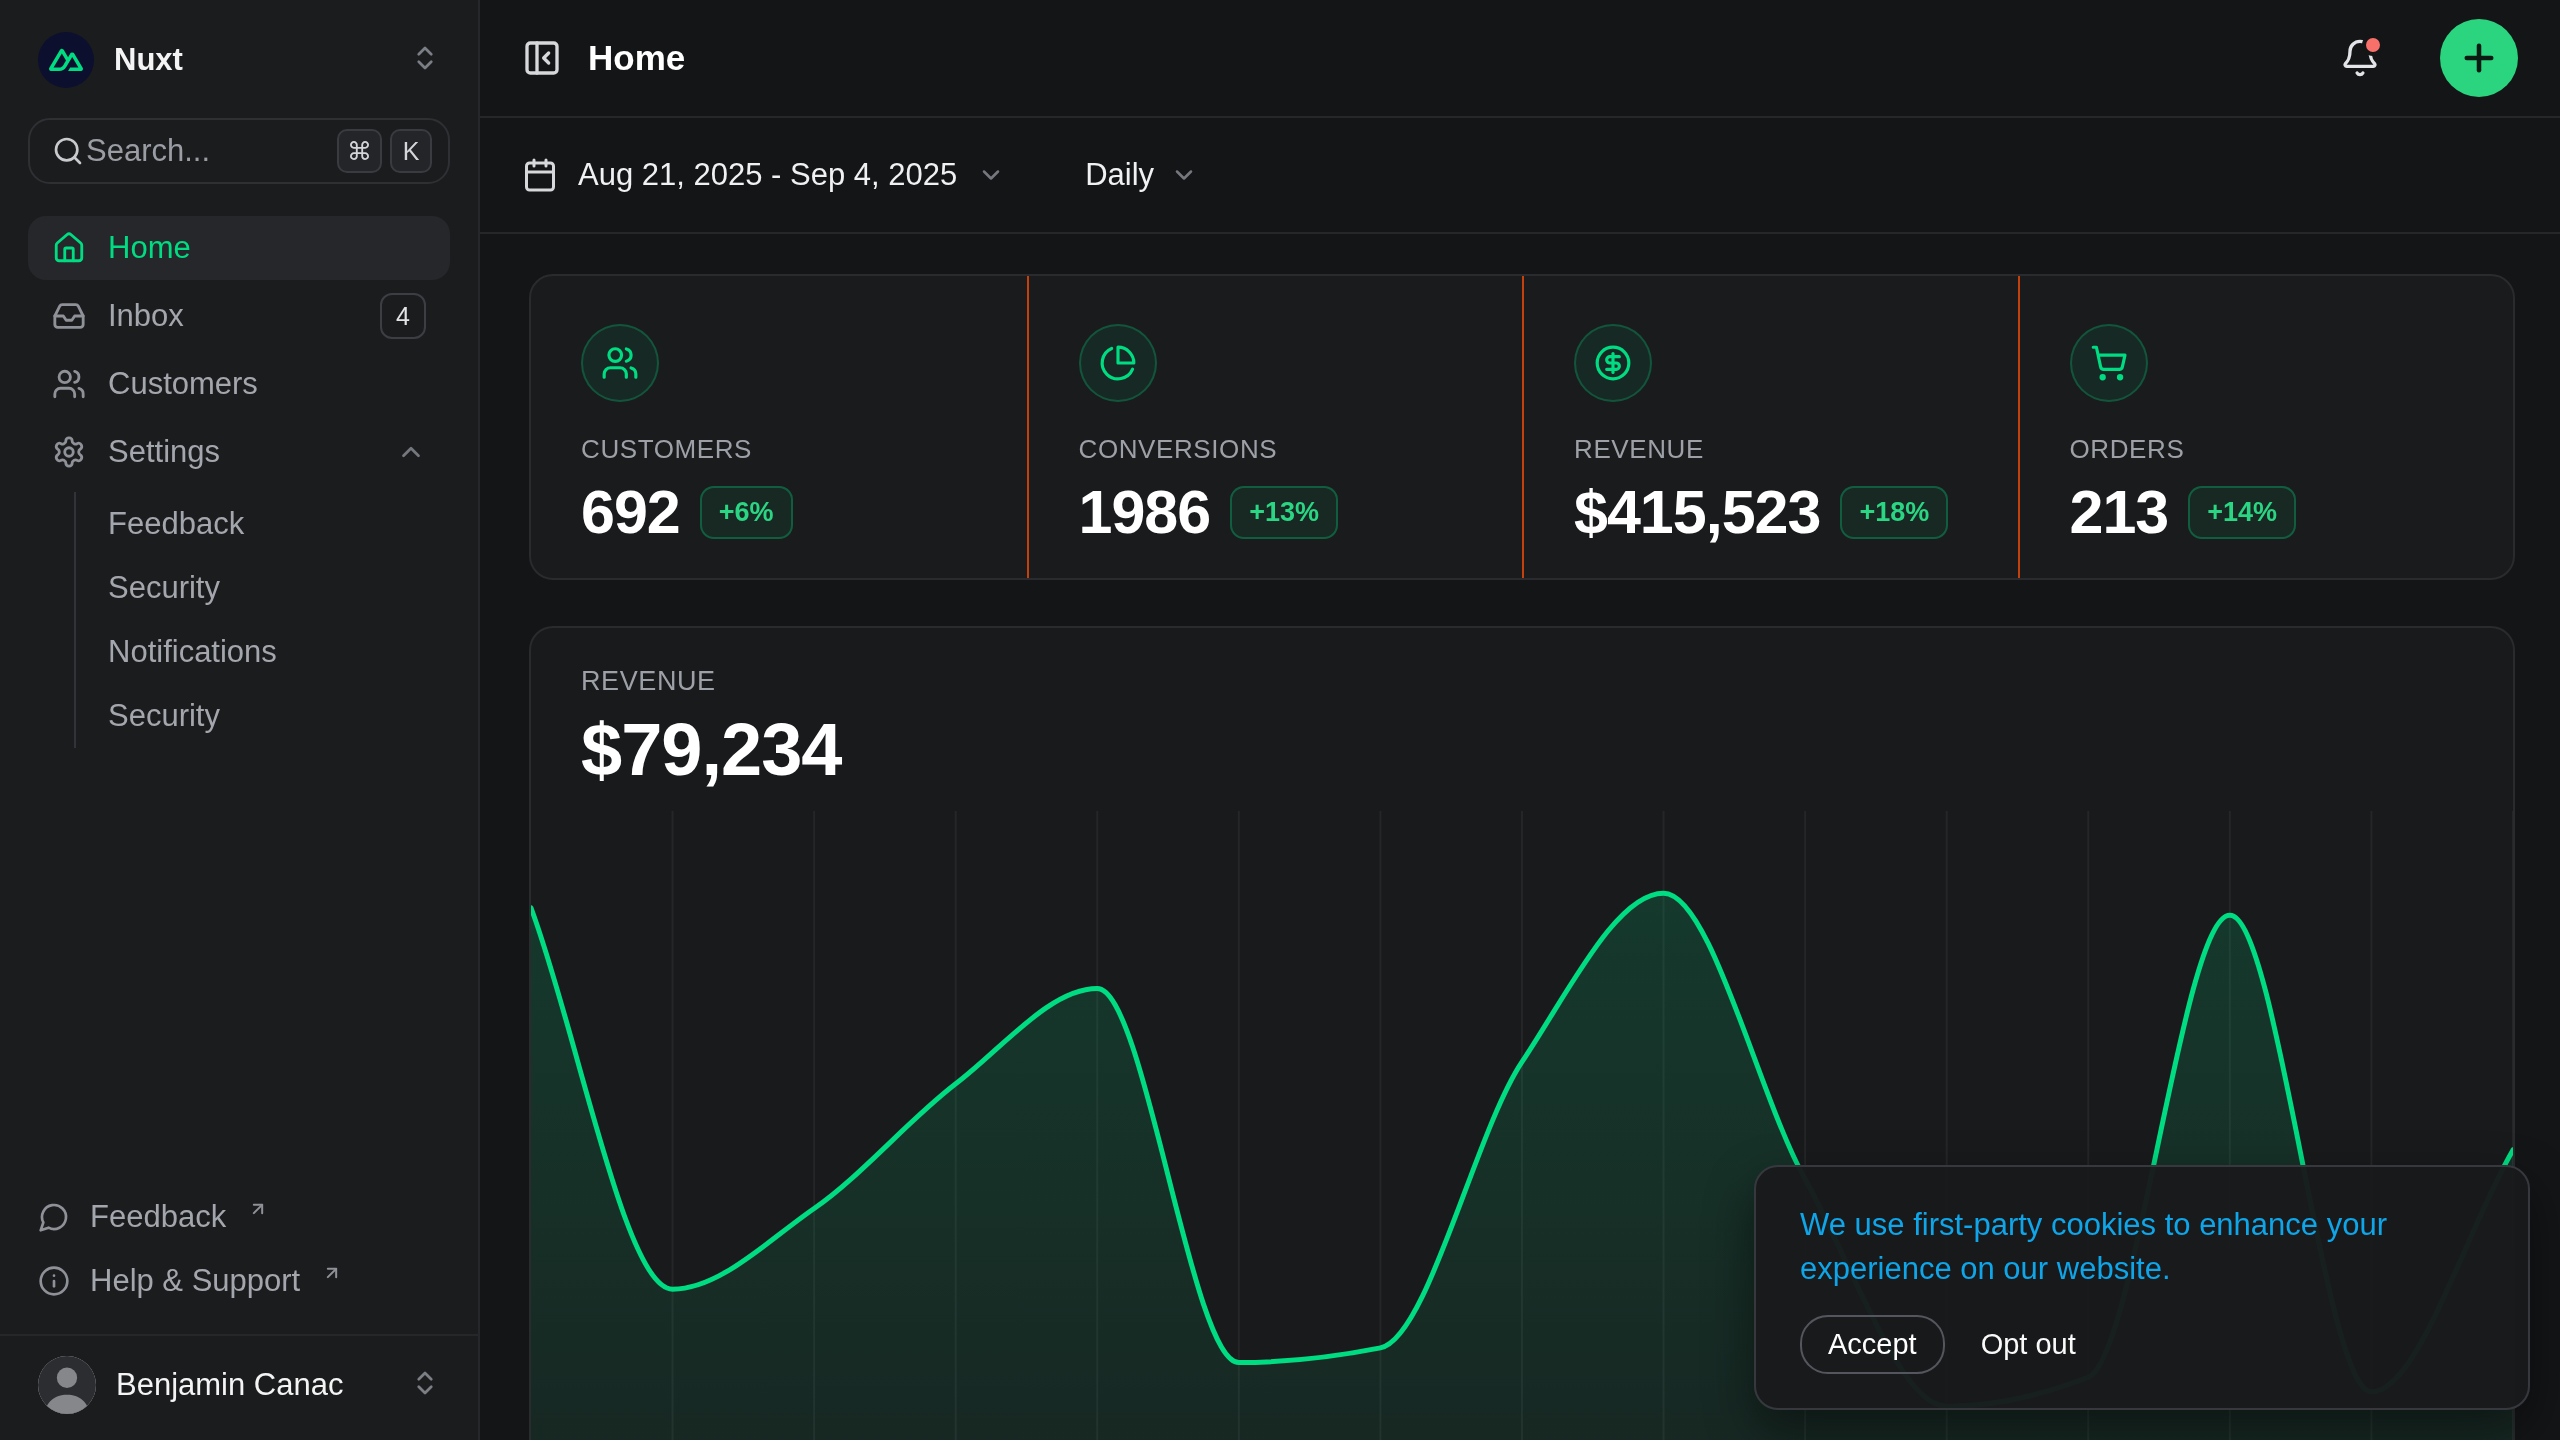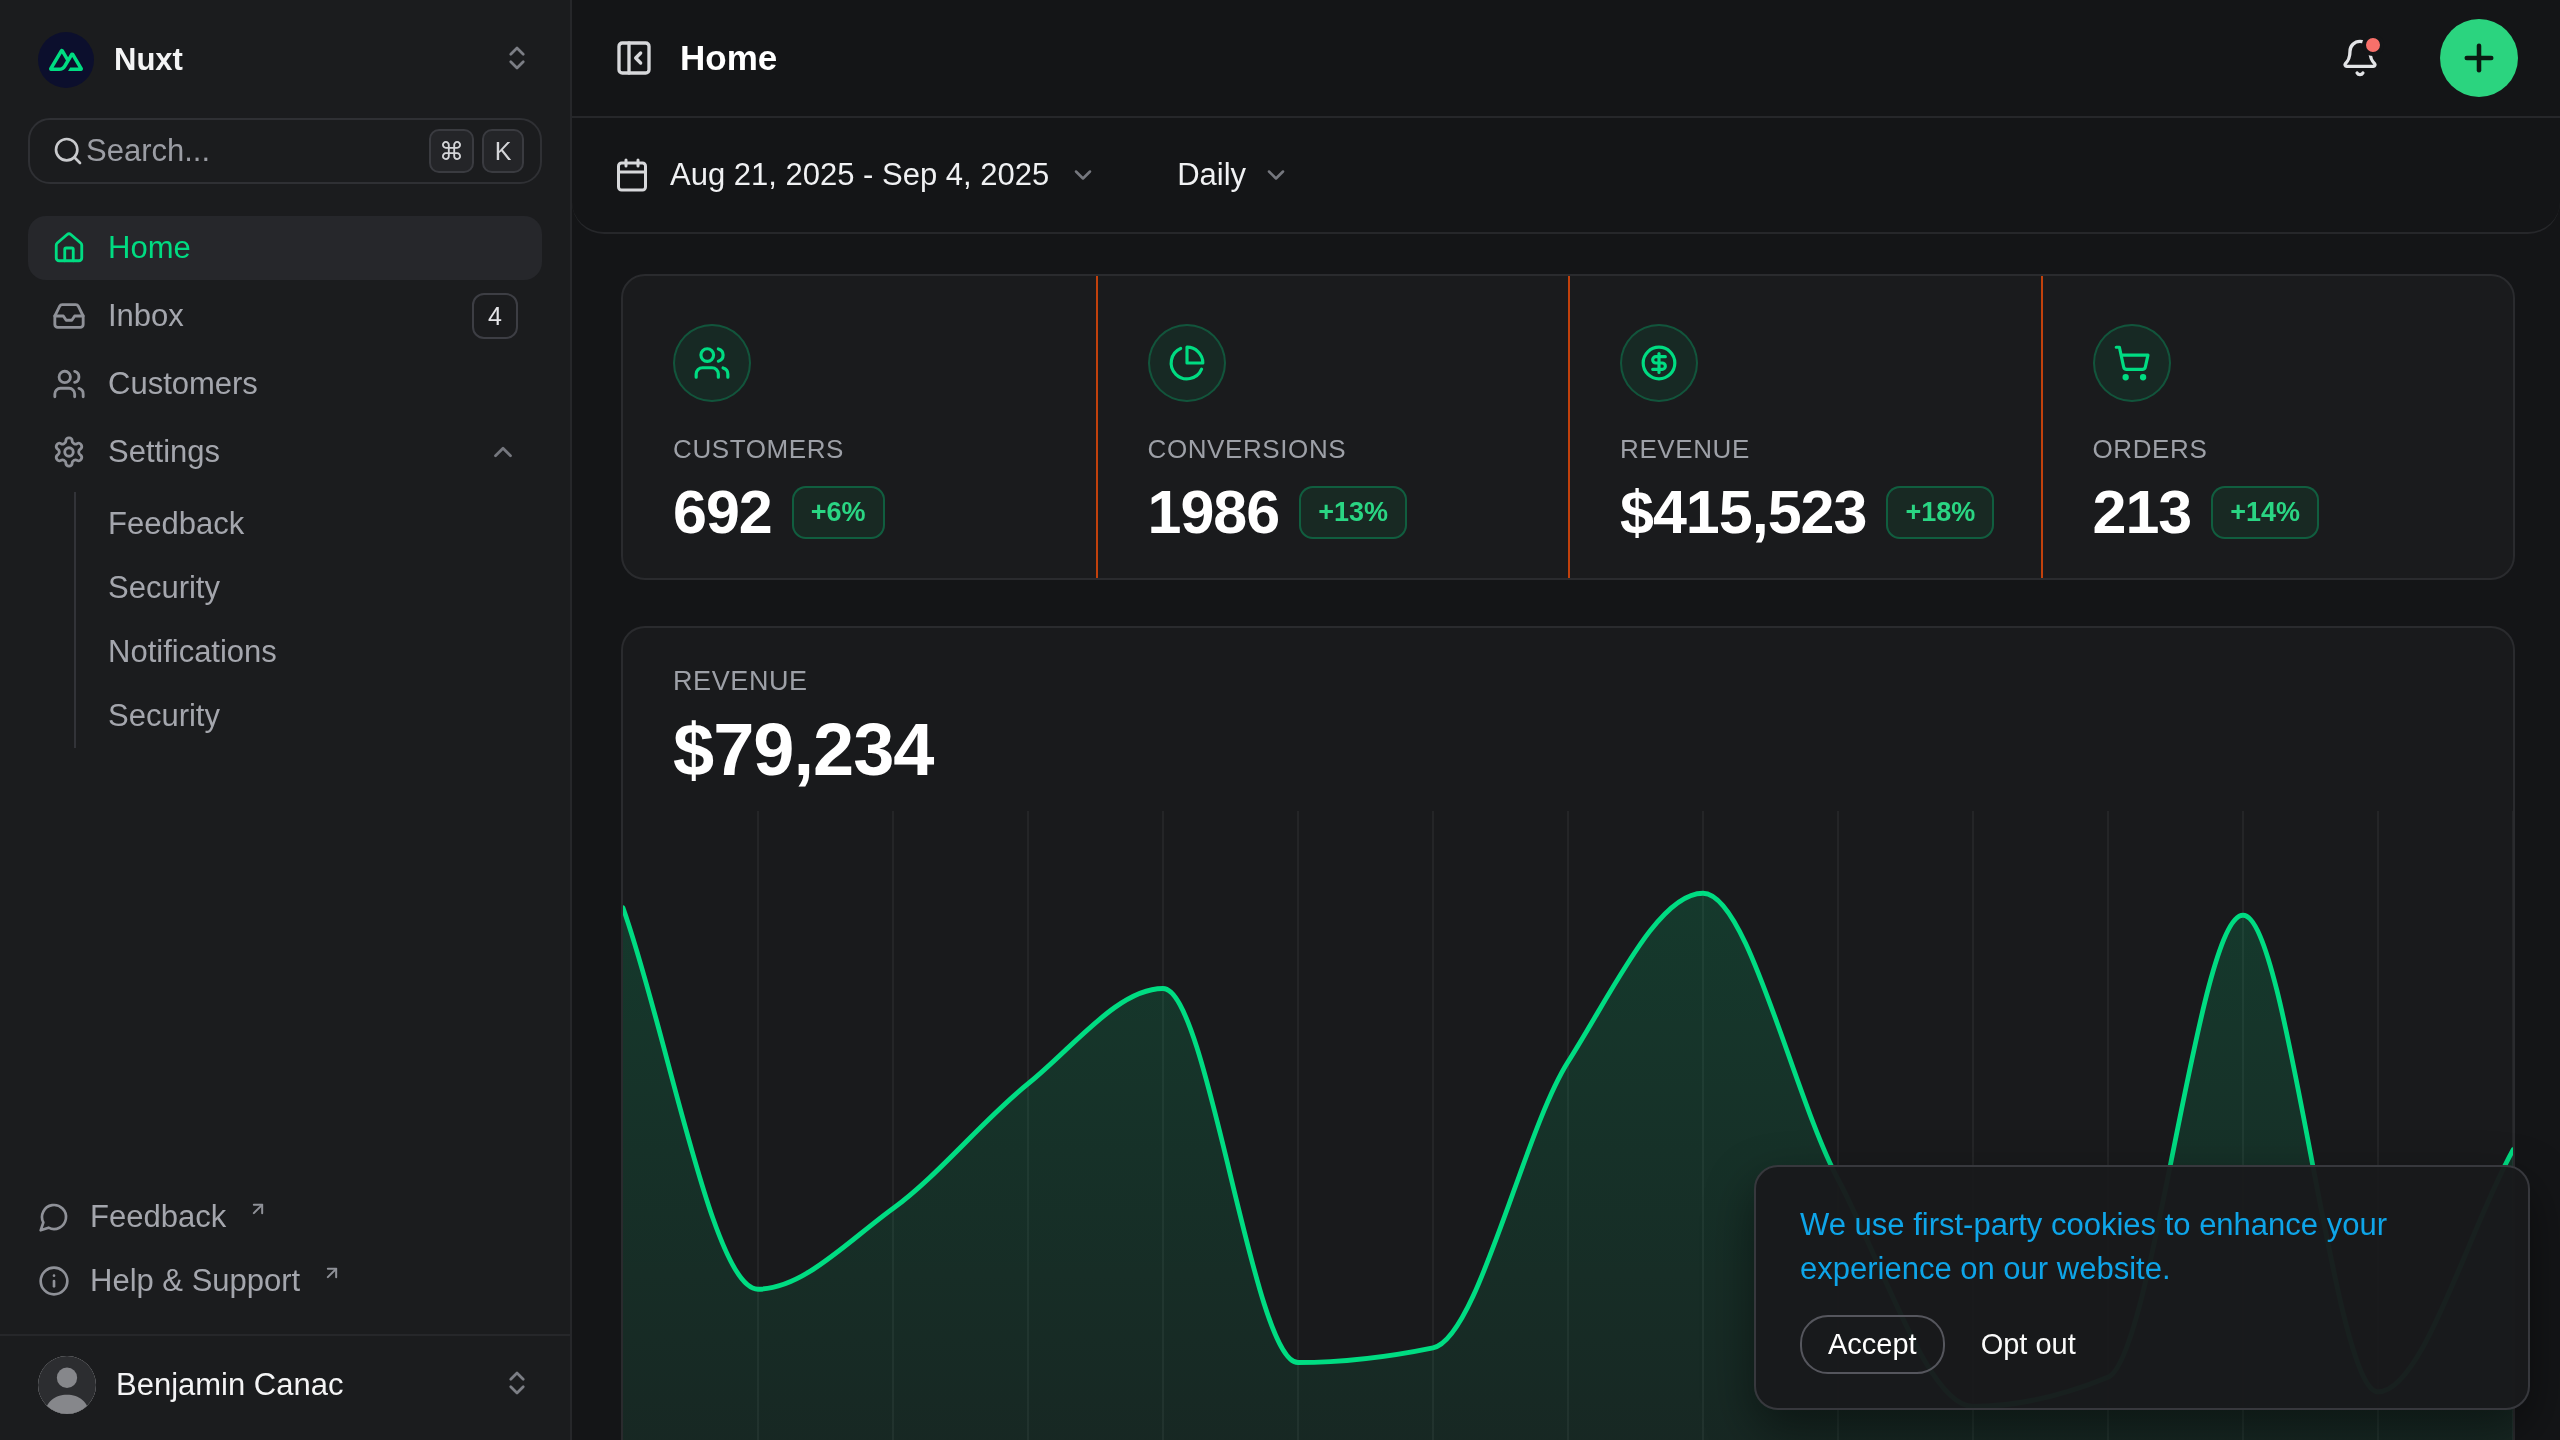--- a/index.html
+++ b/index.html
@@ -1,21 +1,21 @@
 <!DOCTYPE html>
 <html><head>
 <meta charset="utf-8">
 <style>
   * { margin:0; padding:0; box-sizing:border-box; }
   html,body { width:2560px; height:1440px; overflow:hidden; background:#141517;
     font-family:"Liberation Sans", sans-serif; color:#e7e8ea; }
   .app { display:flex; width:100%; height:100%; }
 
   
-  .sidebar { width:572px; height:100%; background:#1b1c1e; border-right:2px solid #26272a;
+  .sidebar { width:480px; height:100%; background:#1b1c1e; border-right:2px solid #26272a;
     display:flex; flex-direction:column; padding:26px 28px 0 28px; flex-shrink:0; }
   .ws-row { display:flex; align-items:center; gap:20px; padding:6px 10px; border-radius:16px; cursor:pointer; }
   .ws-logo { width:56px; height:56px; border-radius:50%; background:#0c0f2d; display:flex; align-items:center; justify-content:center; flex-shrink:0; }
   .ws-logo svg { width:34px; height:34px; }
   .ws-name { font-size:31px; font-weight:600; color:#f4f4f5; flex:1; }
   .chevrons { color:#7c7e85; }
   .searchbox { margin-top:24px; height:66px; border:2px solid #2f3034; border-radius:22px;
     display:flex; align-items:center; gap:2px; padding:0 16px 0 22px; cursor:text; }
   .searchbox .mag { color:#c9cacd; flex-shrink:0; display:flex; }
   .searchbox .ph { flex:1; font-size:31px; color:#9b9da4; }
@@ -52,21 +52,21 @@
   .topbar { height:118px; border-bottom:2px solid #26272a; display:flex; align-items:center;
     padding:0 42px; gap:26px; flex-shrink:0; }
   .collapse-btn { color:#d7d8db; display:flex; cursor:pointer; }
   .page-title { font-size:35px; font-weight:700; color:#ffffff; flex:1; }
   .bell-btn { position:relative; color:#e3e4e7; display:flex; cursor:pointer; margin-right:34px; }
   .bell-dot { position:absolute; top:-4px; right:-4px; width:22px; height:22px; border-radius:50%;
     background:#f8706a; border:4px solid #141517; }
   .plus-btn { width:78px; height:78px; border-radius:50%; background:#2bd47f; display:flex;
     align-items:center; justify-content:center; color:#0b1a12; cursor:pointer; border:none; }
   .filterbar { height:116px; border-bottom:2px solid #26272a; display:flex; align-items:center;
-    padding:0 42px; gap:18px; flex-shrink:0;border-radius:32px; }
+    padding:0 42px; gap:18px; flex-shrink:0; }
   .date-range { display:flex; align-items:center; gap:20px; font-size:31px; font-weight:500;
     color:#f0f1f3; cursor:pointer; }
   .date-range .cal { color:#d7d8db; display:flex; }
   .chev { color:#75777e; display:flex; }
   .granularity { display:flex; align-items:center; gap:16px; font-size:31px; font-weight:500;
     color:#f0f1f3; cursor:pointer; margin-left:62px; }
 
   .content { padding:40px 45px 0 49px; flex:1; display:flex; flex-direction:column; min-height:0; }
 
   

